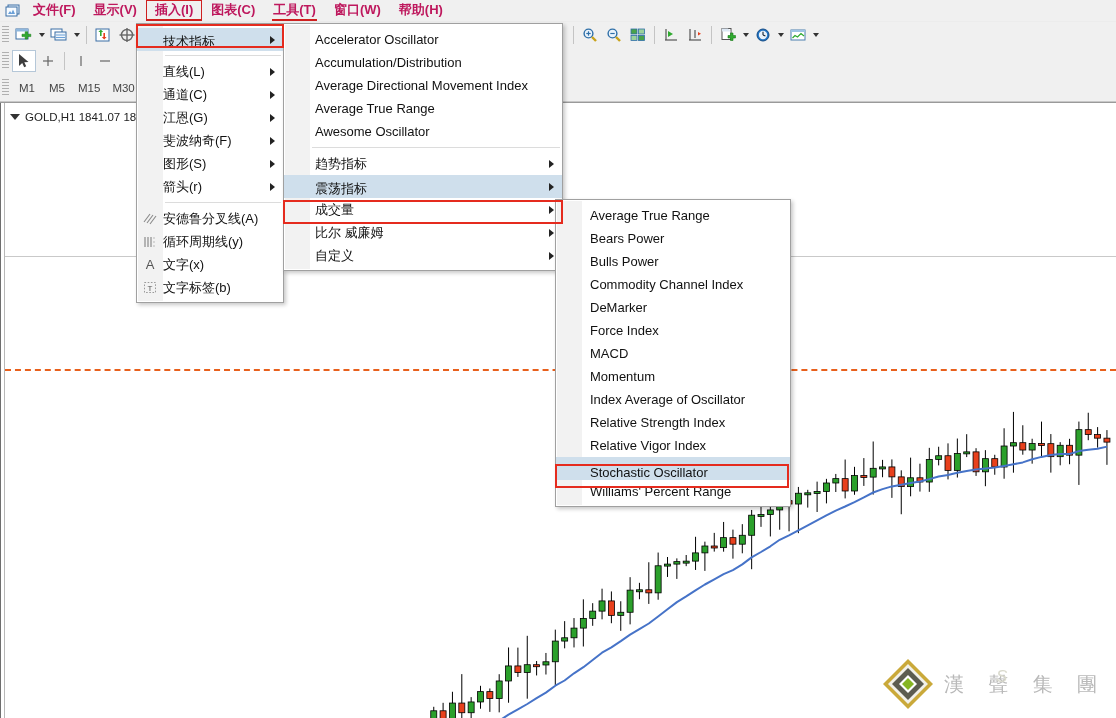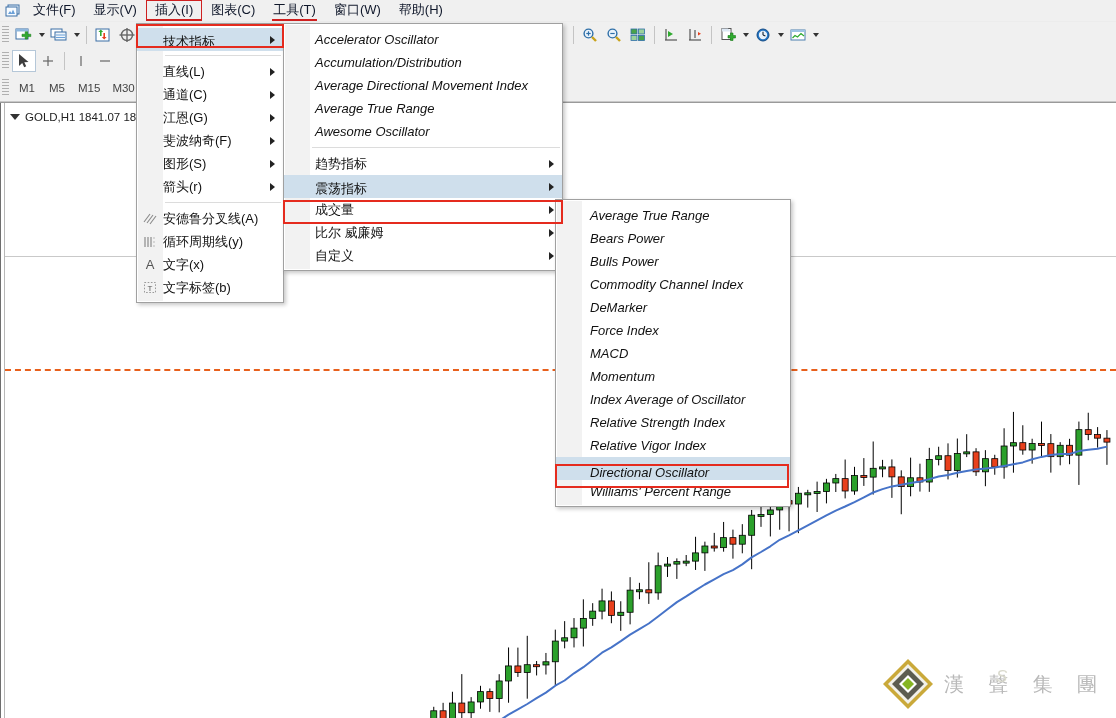--- a/index.html
+++ b/index.html
@@ -16,22 +16,22 @@
   .menubar {
     position: absolute; left: 0; top: 0; width: 1116px; height: 22px;
     background: #f0f0f0; display: flex; align-items: center;
     border-bottom: 1px solid #ececec;
   }
   .menubar-appicon {
     width: 22px; height: 20px; margin-left: 2px;
     display: flex; align-items: center; justify-content: center;
   }
   .menu-item {
-    padding: 2px 9px 3px 9px; font-size: 13px; color: #0f172a;
-    line-height: 16px; position: relative; white-space: nowrap;
+    padding: 2px 9px 3px 9px; font-size: 13px; color: #be185d;
+    line-height: 16px; position: relative; white-space: nowrap; font-weight: bold;
   }
   .menu-item.active-open {
     border: 1px solid #cf2020; border-bottom: 2px solid #cf2020;
     padding: 1px 8px 1px 8px; background: #f0f0f0;
   }
   .menu-item.underlined::after {
     content: ""; position: absolute; left: 8px; right: 8px; bottom: 0px;
     height: 2px; background: #cf2020;
   }
 
@@ -124,21 +124,21 @@
   #menu1 .mrow { padding-left: 26px; }
   #menu1 .mrow.withicon { padding-left: 0; }
   
   #menu2 { left: 283px; top: 23px; width: 280px; padding: 3px 0 3px 0; }
   #menu2 .mrow { padding-left: 31px; }
   
   #menu3 { left: 555px; top: 199px; width: 236px; padding: 3px 0 3px 0; }
   #menu3 .mrow { padding-left: 34px; }
   #menu3 .mrow { font-family: "Liberation Sans", sans-serif; }
 
-  .menu-en { font-size: 13px; font-style: italic; }
+  .menu-en { font-size: 13px; }
 </style>
 </head>
 <body>
 
 <div id="app">
 
   <div class="menubar">
     <div class="menubar-appicon">
       <svg width="16" height="14" viewBox="0 0 16 14">
         <rect x="3" y="1" width="11" height="9" fill="#e9f1f8" stroke="#3a6ea5" stroke-width="1"></rect>
@@ -740,21 +740,21 @@
     <div class="mrow">
         <span class="mlabel menu-en">Index Average of Oscillator</span>
       </div>
     <div class="mrow">
         <span class="mlabel menu-en">Relative Strength Index</span>
       </div>
     <div class="mrow">
         <span class="mlabel menu-en">Relative Vigor Index</span>
       </div>
     <div class="mrow hl">
-        <span class="mlabel menu-en">Directional Oscillator</span>
+        <span class="mlabel menu-en">Stochastic Oscillator</span>
       </div>
     <div class="mrow">
         <span class="mlabel menu-en">Williams' Percent Range</span>
       </div>
   </div>
 
   <div class="redbox" style="left:136px; top:24px; width:148px; height:24px;"></div>
   <div class="redbox" style="left:283px; top:200px; width:280px; height:24px;"></div>
   <div class="redbox" style="left:555px; top:464px; width:234px; height:24px;"></div>
 

